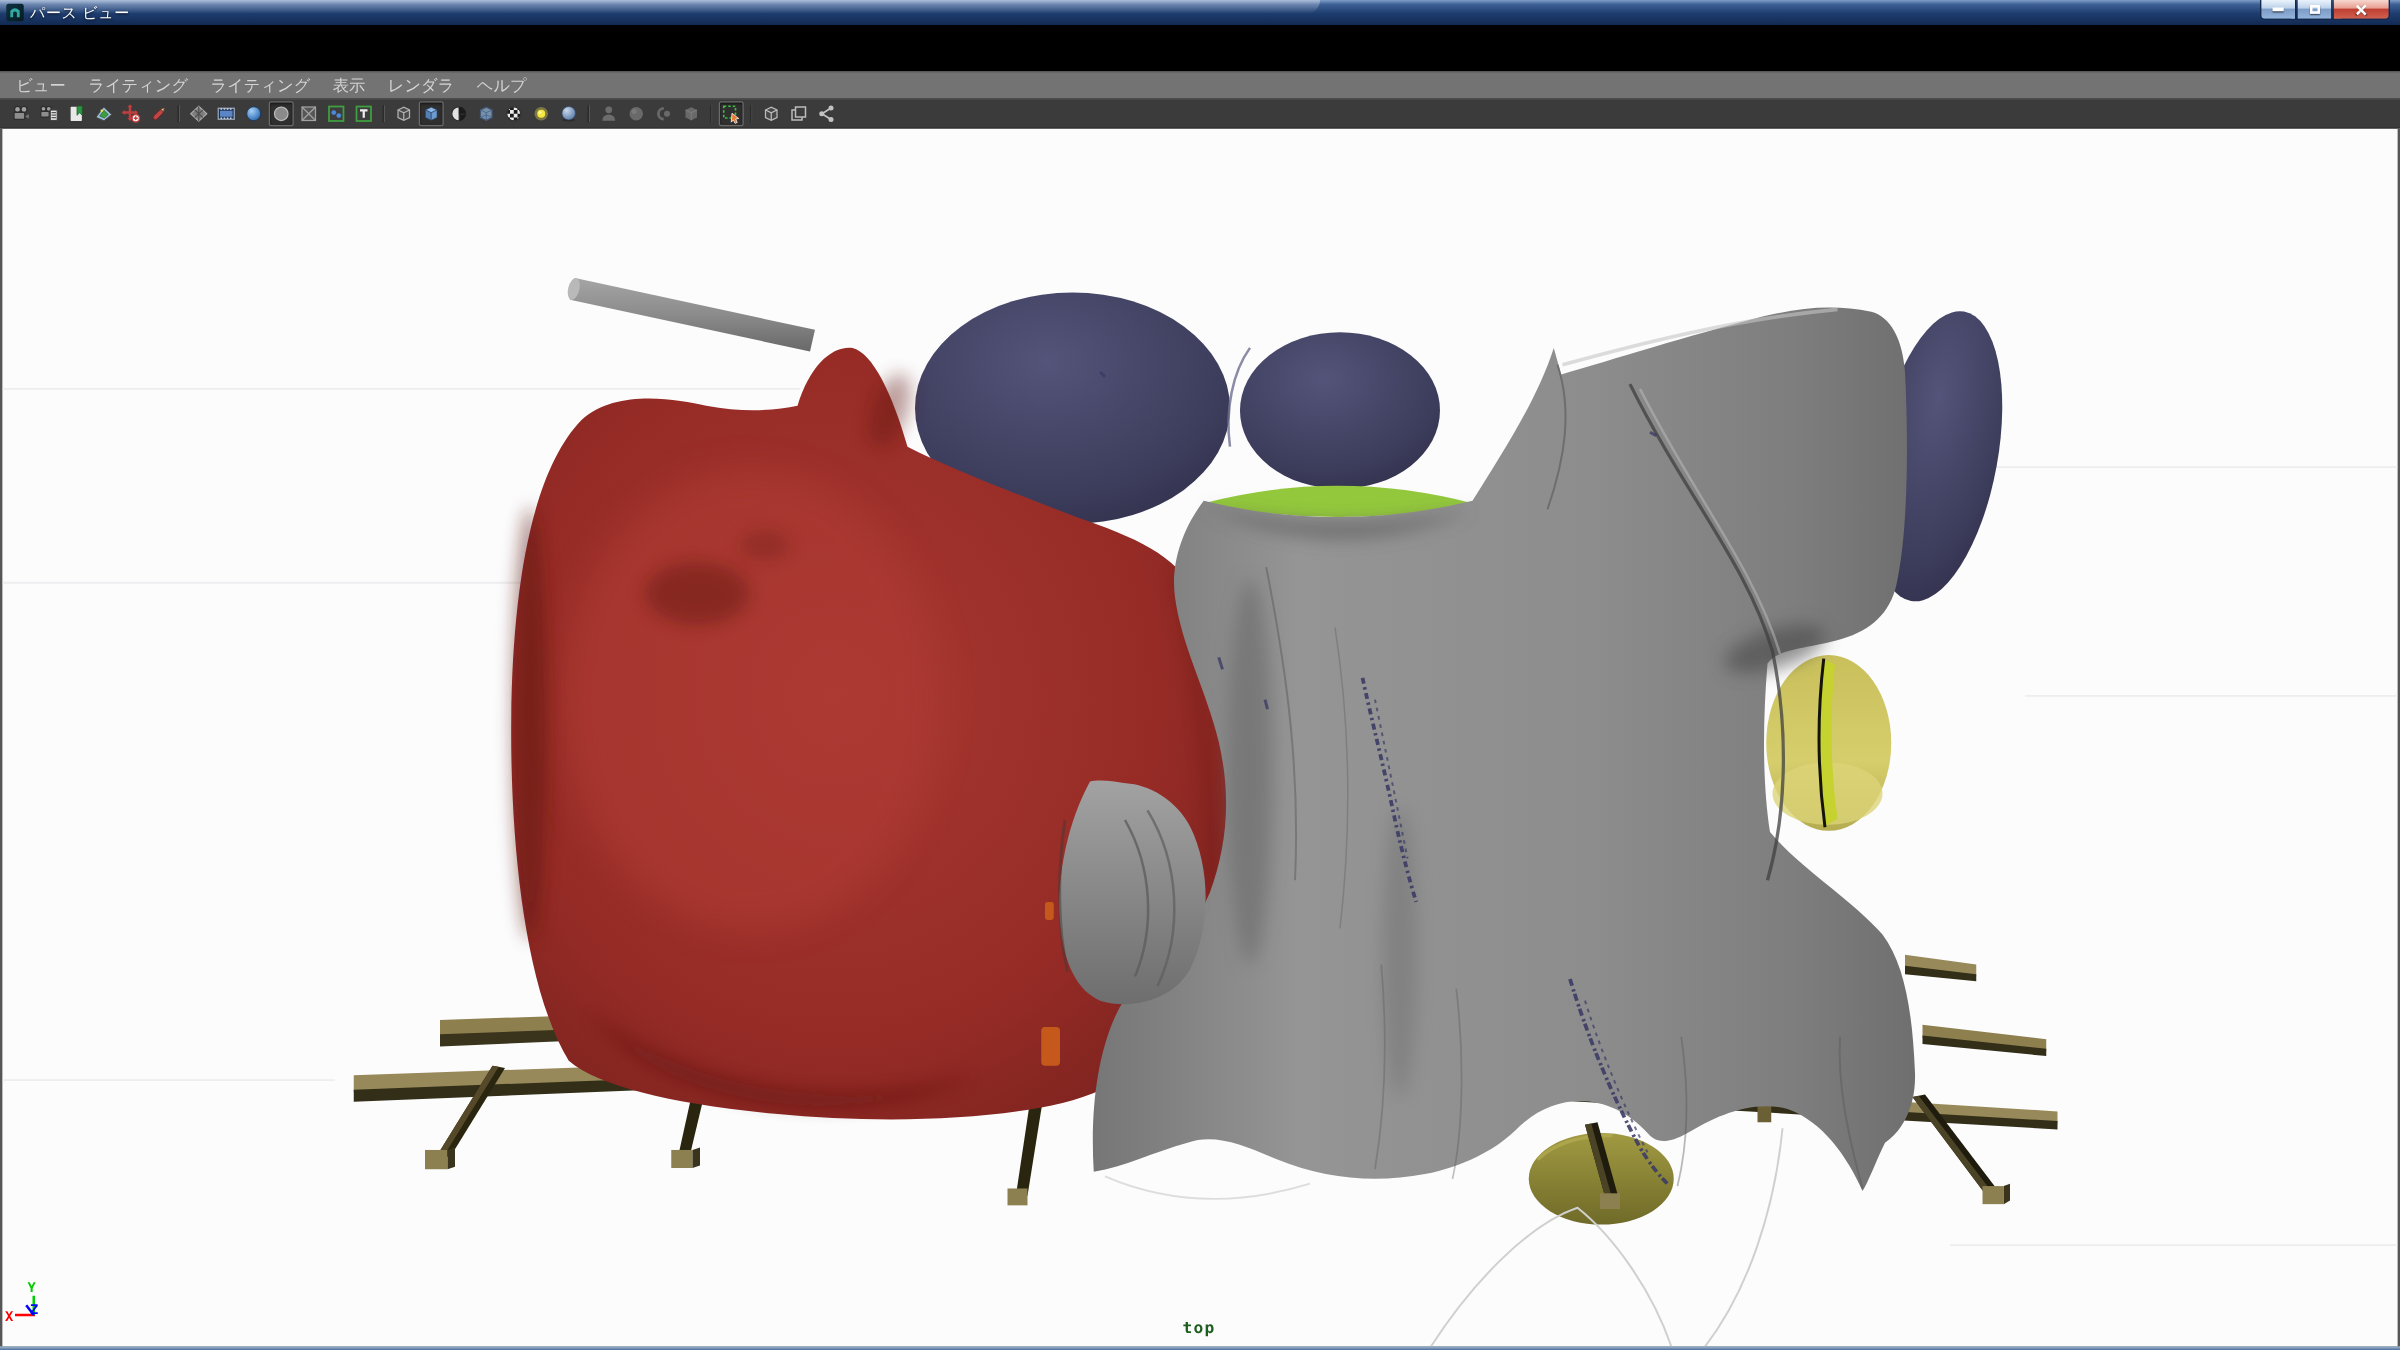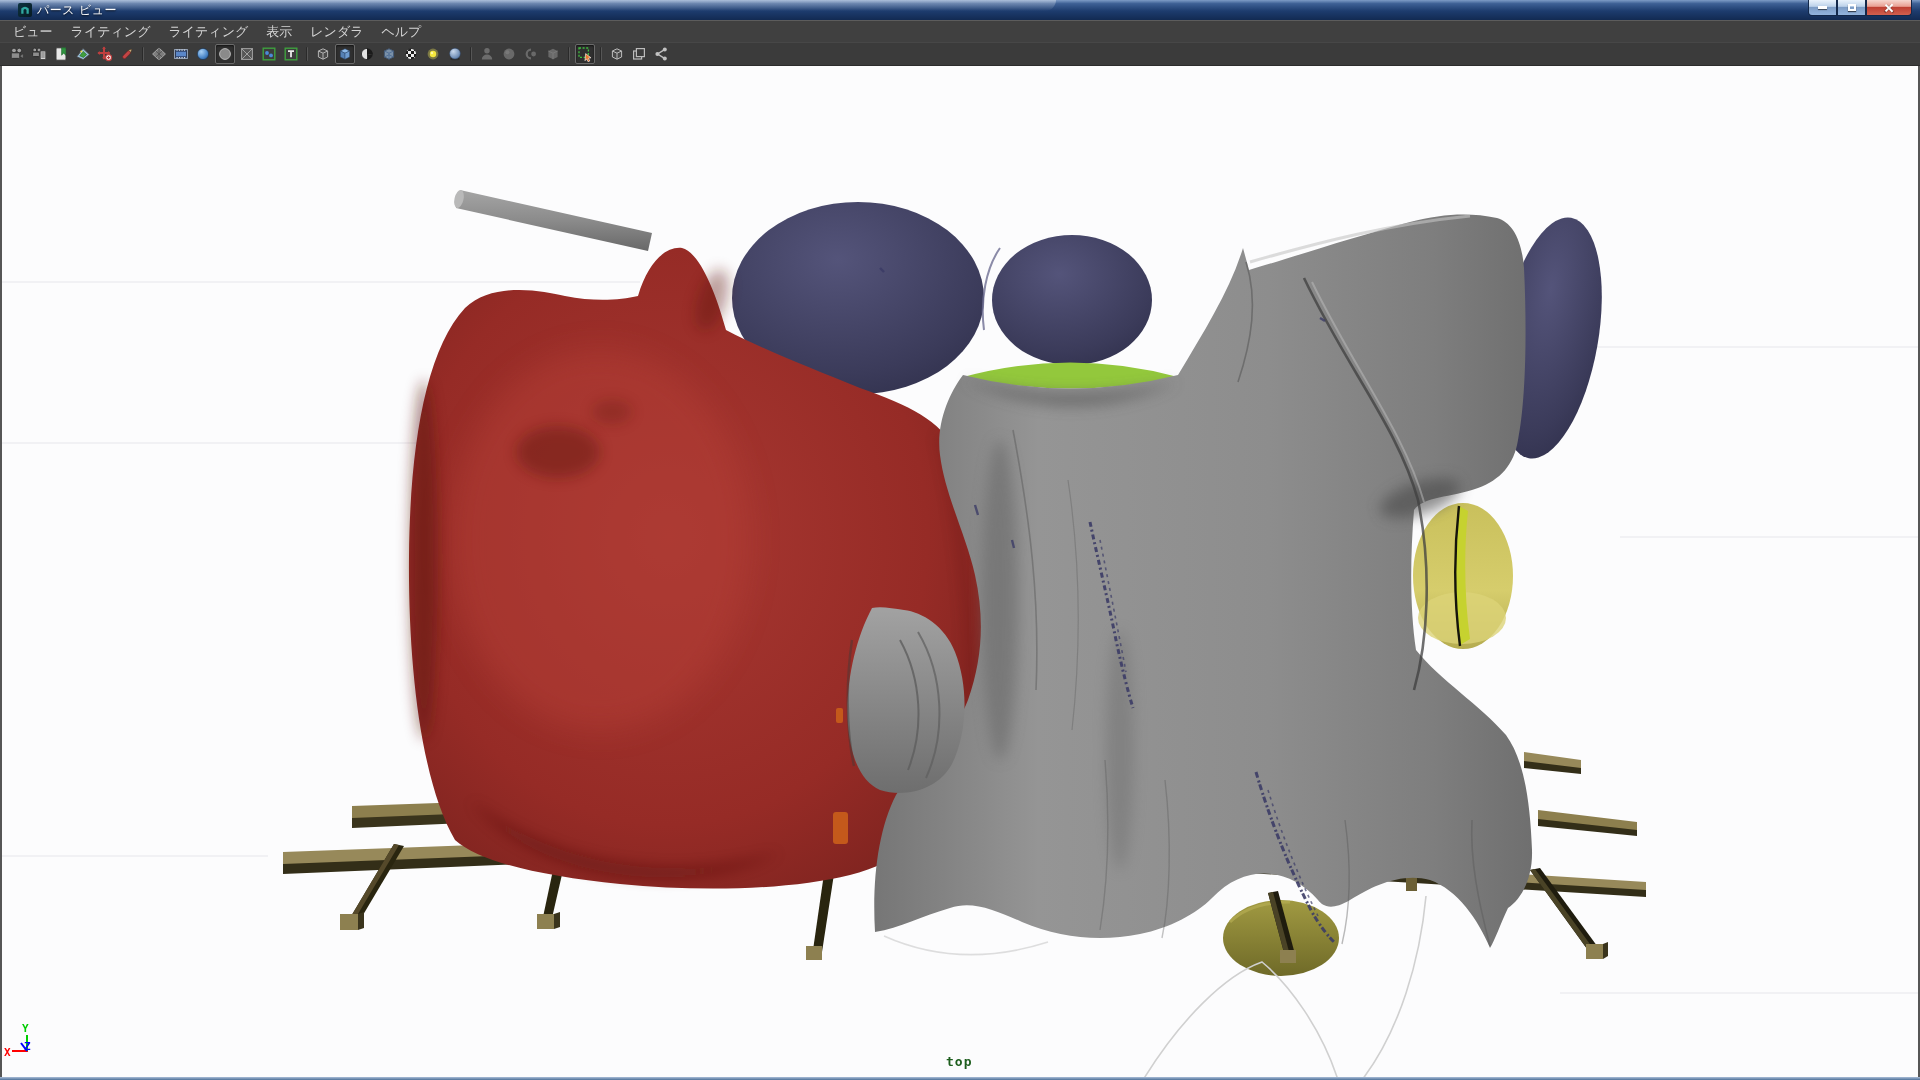--- a/index.html
+++ b/index.html
@@ -3,21 +3,21 @@
 <meta charset="utf-8">
 <style>
   * { margin:0; padding:0; box-sizing:border-box; }
   html,body { width:1920px; height:1080px; overflow:hidden; background:#000; }
   body { font-family:"Liberation Sans","DejaVu Sans",sans-serif; }
   .window { width:1920px; height:1080px; display:flex; flex-direction:column; position:relative; }
 
   
   .titlebar { height:20px; flex:0 0 20px; position:relative;
     background:linear-gradient(180deg,#7e9cc6 0%,#3e6095 18%,#1d3c6e 55%,#122a52 100%);
-    display:flex; align-items:center; padding-left:18px; }
+    display:flex; align-items:center; padding-left:5px; }
   .titlebar::after { content:""; position:absolute; left:0; top:0; width:55%; height:55%;
     background:linear-gradient(180deg,rgba(255,255,255,.35),rgba(255,255,255,0));
     border-radius:0 0 40px 0; pointer-events:none; }
   .app-icon { width:14px; height:14px; margin-right:5px; border-radius:2px;
     background:linear-gradient(135deg,#0d3340,#071a22); position:relative; z-index:2;
     display:flex; align-items:center; justify-content:center; }
   .title-text { color:#fff; font-size:12px; z-index:2; text-shadow:0 1px 2px rgba(0,0,0,.8); letter-spacing:.5px; }
   .winbtns { position:absolute; right:8px; top:0; display:flex; z-index:5; }
   .wbtn { height:16px; border:1px solid #13284a; border-top:none; position:relative;
     display:flex; align-items:center; justify-content:center; cursor:default; }
@@ -27,22 +27,22 @@
   .wbtn.close { width:46px; border-radius:0 0 4px 0;
     background:linear-gradient(180deg,#f6d7cf 0%,#e9a093 42%,#bf4033 50%,#d2604f 100%); }
   .glyph-min { width:9px; height:3px; background:#fff; box-shadow:0 1px 1px rgba(0,0,0,.6); }
   .glyph-res { width:8px; height:7px; border:2px solid #fff; box-shadow:0 1px 1px rgba(0,0,0,.6); background:transparent; }
   .glyph-x { position:relative; width:10px; height:10px; }
   .glyph-x::before,.glyph-x::after { content:""; position:absolute; left:4px; top:0; width:2.4px; height:10px;
     background:#fff; box-shadow:0 1px 1px rgba(0,0,0,.55); }
   .glyph-x::before { transform:rotate(45deg); } .glyph-x::after { transform:rotate(-45deg); }
 
   
-  .menubar { height:22px; flex:0 0 22px; background:#404040; border-top:1px solid #5c5c5c;
-    display:flex; align-items:center; padding-left:4px; }
+  .menubar { height:22px; flex:0 0 22px; background:#737373; border-top:1px solid #5c5c5c;
+    display:flex; align-items:center; padding-left:4px;margin-top:37px; }
   .menu-item { color:#d4d4d4; font-size:13px; padding:2px 9px; cursor:default; }
 
   
   .toolbar { height:24px; flex:0 0 24px; background:#3b3b3b; border-top:1px solid #474747;
     border-bottom:1px solid #2c2c2c; display:flex; align-items:center; padding-left:6px; }
   .tbi { width:20px; height:20px; margin:0 1px; background:transparent; border:1px solid transparent;
     display:flex; align-items:center; justify-content:center; padding:0; border-radius:2px; }
   .tbi.active { background:#2f2f2f; border-color:#6a6a6a; box-shadow:inset 0 1px 2px rgba(0,0,0,.6); }
   .tbi.disabled svg { opacity:.45; filter:blur(.4px); }
   .tsep { width:2px; height:14px; margin:0 4px; background:#2a2a2a; border-right:1px solid #565656; border-radius:1px; }

